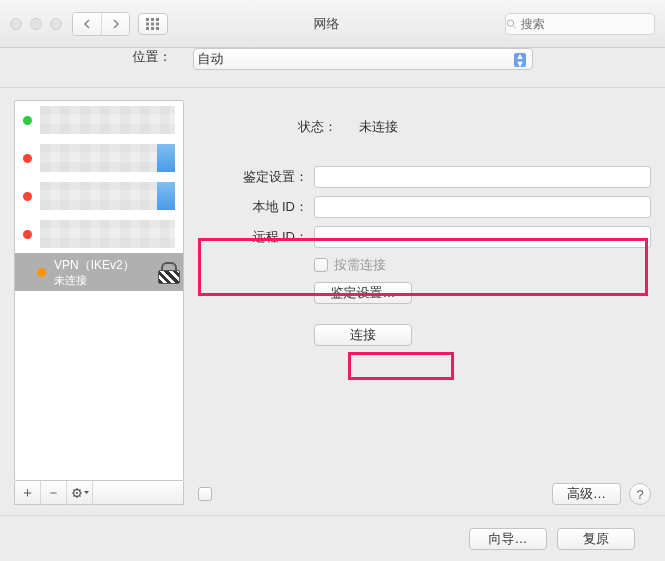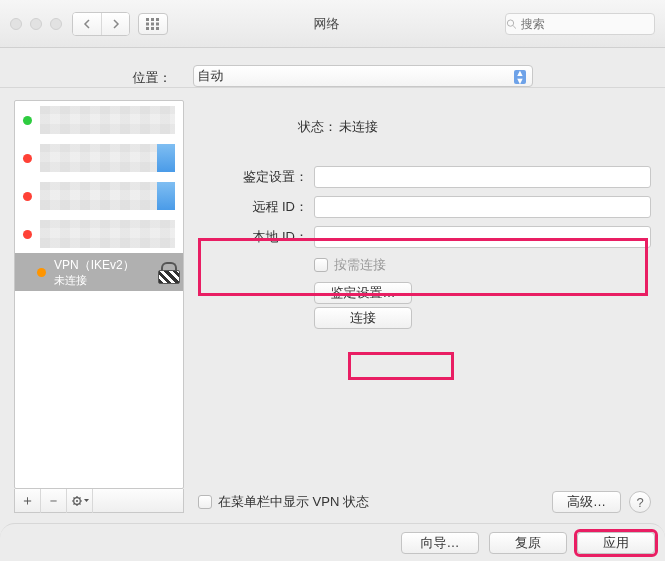--- a/index.html
+++ b/index.html
@@ -8,21 +8,21 @@
   .titlebar { height: 48px; display: flex; align-items: center; padding: 0 10px; background: linear-gradient(#f6f6f6,#e8e8e8); border-bottom: 1px solid #d0d0d0; position: relative; }
   .traffic { display: flex; gap: 8px; margin-right: 10px; }
   .tl { width: 12px; height: 12px; border-radius: 50%; background: #e2e2e2; border:1px solid #d0d0d0; }
   .navbox { display: inline-flex; border:1px solid #c9c9c9; border-radius:4px; overflow:hidden; margin-right:8px; background:#fff; }
   .navbtn { width:28px; height:22px; display:flex; align-items:center; justify-content:center; color:#888; background:linear-gradient(#fff,#f2f2f2); }
   .navbtn + .navbtn { border-left:1px solid #d9d9d9; }
   .gridbtn { width:30px; height:22px; border:1px solid #c9c9c9; border-radius:4px; display:flex; align-items:center; justify-content:center; background:linear-gradient(#fff,#f2f2f2); color:#888; }
   .title { position:absolute; left:0; right:12px; text-align:center; font-size:13px; color:#4a4a4a; pointer-events:none; }
   .searchbox { margin-left:auto; width:150px; height:22px; border:1px solid #d5d5d5; border-radius:4px; background:#fafafa; display:flex; align-items:center; padding:0 0; color:#aaa; gap:4px; }
   .searchbox input { border:none; background:transparent; outline:none; font-size:12px; width:100%; color:#888; }
-  .locationrow { height:40px; display:flex; align-items:flex-end; justify-content:center; gap:21px; border-bottom:1px solid #d7d7d7; }
+  .locationrow { height:40px; display:flex; align-items:flex-start; justify-content:center; gap:21px; border-bottom:1px solid #d7d7d7; }
   .loclabel { font-size:13px; color:#333; }
   .select { height:22px; min-width:340px; border:1px solid #c8c8c8; border-radius:4px; background:linear-gradient(#fff,#f4f4f4); display:flex; align-items:center; padding:0 4px; position:relative; font-size:13px; }
   .select::after { content:""; position:absolute; right:6px; top:4px; width:12px; height:14px; background:
     linear-gradient(#6ea2e8,#6ea2e8); border-radius:2px; }
   .select .arrows { position:absolute; right:7px; top:3px; font-size:9px; line-height:8px; color:#fff; z-index:2; display:flex; flex-direction:column; }
   .content { flex:1; display:flex; padding:12px 14px 10px 14px; gap:14px; }
   .sidebar { width:170px; display:flex; flex-direction:column; }
   .svclist { flex:1; border:1px solid #c8c8c8; background:#fff; border-radius:2px; overflow:hidden; position:relative; }
   .svcitem { height:38px; display:flex; align-items:center; padding:0 8px; gap:8px; position:relative; }
   .dot { width:9px; height:9px; border-radius:50%; flex-shrink:0; }
@@ -37,37 +37,37 @@
     background-blend-mode:multiply; opacity:.9; }
   .bluecap { position:absolute; right:0; top:0; width:18px; height:28px; background:linear-gradient(#7fbef2,#4a9be8); }
   .svcitem .name { font-size:12px; color:#fff; line-height:14px; }
   .svcitem .sub { font-size:11px; color:#e8e8e8; }
   .lockicon { margin-left:auto; width:24px; height:20px; position:relative; }
   .lockicon::before { content:""; position:absolute; left:5px; top:0; width:12px; height:8px; border:2px solid #555; border-bottom:none; border-radius:6px 6px 0 0; }
   .lockicon::after { content:""; position:absolute; left:2px; top:8px; width:20px; height:12px; background:repeating-linear-gradient(45deg,#333 0 3px,#fff 3px 6px); border:1px solid #555; border-radius:2px; }
   .listfooter { height:24px; border:1px solid #c8c8c8; border-top:none; background:linear-gradient(#fdfdfd,#efefef); display:flex; align-items:center; }
   .footbtn { width:26px; height:24px; display:flex; align-items:center; justify-content:center; border-right:1px solid #d8d8d8; color:#555; font-size:14px; }
   .main { flex:1; display:flex; flex-direction:column; position:relative; }
-  .statusrow { display:flex; gap:2px; margin:18px 0 30px 100px; font-size:13px; }
+  .statusrow { display:flex; gap:22px; margin:18px 0 30px 100px; font-size:13px; }
   .statusrow .lab { color:#333; }
   .statusrow .val { color:#333; font-weight:500; }
   .fieldrow { display:flex; align-items:center; margin-bottom:8px; }
   .fieldrow .flab { width:110px; text-align:right; margin-right:6px; font-size:13px; color:#333; }
   .txtinput { flex:1; height:22px; border:1px solid #c8c8c8; border-radius:3px; background:#fff; padding:0 6px; font-size:12px; color:#999; }
   .txtinput.blur { color:#bbb; text-decoration:line-through #ddd; letter-spacing:1px; }
   .hlbox { position:absolute; border:3px solid #e91e63; pointer-events:none; }
   .hl1 { left:0px; top:138px; width:450px; height:58px; }
   .hl2 { left:150px; top:252px; width:106px; height:28px; }
   .checkbox { width:14px; height:14px; border:1px solid #b8b8b8; border-radius:3px; background:linear-gradient(#fff,#f0f0f0); display:inline-block; vertical-align:middle; margin-right:6px; }
   .btn { height:22px; padding:0 14px; border:1px solid #c4c4c4; border-radius:4px; background:linear-gradient(#fff,#f0f0f0); font-size:13px; color:#333; display:inline-flex; align-items:center; justify-content:center; cursor:default; }
-  .btnrow { display:flex; gap:3px; flex-direction:column; align-items:flex-start; margin-left:116px; }
+  .btnrow { display:flex; gap:20px; flex-direction:column; align-items:flex-start; margin-left:116px; }
   .btnrow .btn { width:98px; }
   .bottomrow { margin-top:auto; display:flex; align-items:center; padding-top:10px; }
   .helpbtn { width:22px; height:22px; border:1px solid #c4c4c4; border-radius:50%; background:linear-gradient(#fff,#f0f0f0); display:flex; align-items:center; justify-content:center; color:#666; margin-left:8px; font-size:13px; }
-  .footer { height:38px; border-top:1px solid #d7d7d7; display:flex; align-items:center; justify-content:flex-end; padding:0 10px; gap:10px;border-radius:15px; }
+  .footer { height:46px; border-top:1px solid #d7d7d7; display:flex; align-items:center; justify-content:flex-end; padding:0 30px; gap:10px; }
   .footer .btn { min-width:78px; }
   .footer .hlbtn { position:relative; }
   .footer .hlbtn::after { content:""; position:absolute; inset:-4px; border:3px solid #e91e63; border-radius:6px; pointer-events:none; }
   .svcselected { background:#b0b0b0 !important;padding-left:22px; }
   .svcselected .name, .svcselected .sub { color:#fff; }
 </style>
 </head>
 <body>
 
 <div class="window">
@@ -186,50 +186,48 @@
         <span class="lab">状态：</span>
         <span class="val">未连接</span>
       </div>
 
       <div style="position:relative;">
         <div class="fieldrow">
           <span class="flab">鉴定设置：</span>
           <input class="txtinput blur" value="" style="">
         </div>
         <div class="fieldrow">
+          <span class="flab">本地 ID：</span>
+          <input class="txtinput" value="" style="">
+        </div>
+        <div class="fieldrow">
           <span class="flab">远程 ID：</span>
           <input class="txtinput blur" value="" style="">
-        </div>
-        <div class="fieldrow">
-          <span class="flab">本地 ID：</span>
-          <input class="txtinput" value="" style="">
         </div>
         <div class="fieldrow">
           <span class="flab"></span>
           <span class="checkbox"></span>
           <span style="color:#999">按需连接</span>
         </div>
         <div class="btnrow">
           <div class="btn">鉴定设置…</div>
           <div class="btn">连接</div>
         </div>
       </div>
 
       <div class="hlbox hl1"></div>
       <div class="hlbox hl2"></div>
 
       <div class="bottomrow">
         <span class="checkbox"></span>
-        <span>在菜单栏中显示 VPN 状态</span>
         <div style="margin-left:auto; display:flex; ">
           <div class="btn">高级…</div>
           <div class="helpbtn">?</div>
         </div>
       </div>
     </div>
   </div>
 
   <div class="footer">
     <div class="btn">向导…</div>
     <div class="btn">复原</div>
-    <div class="btn hlbtn">应用</div>
   </div>
 </div>
 
 </body></html>

